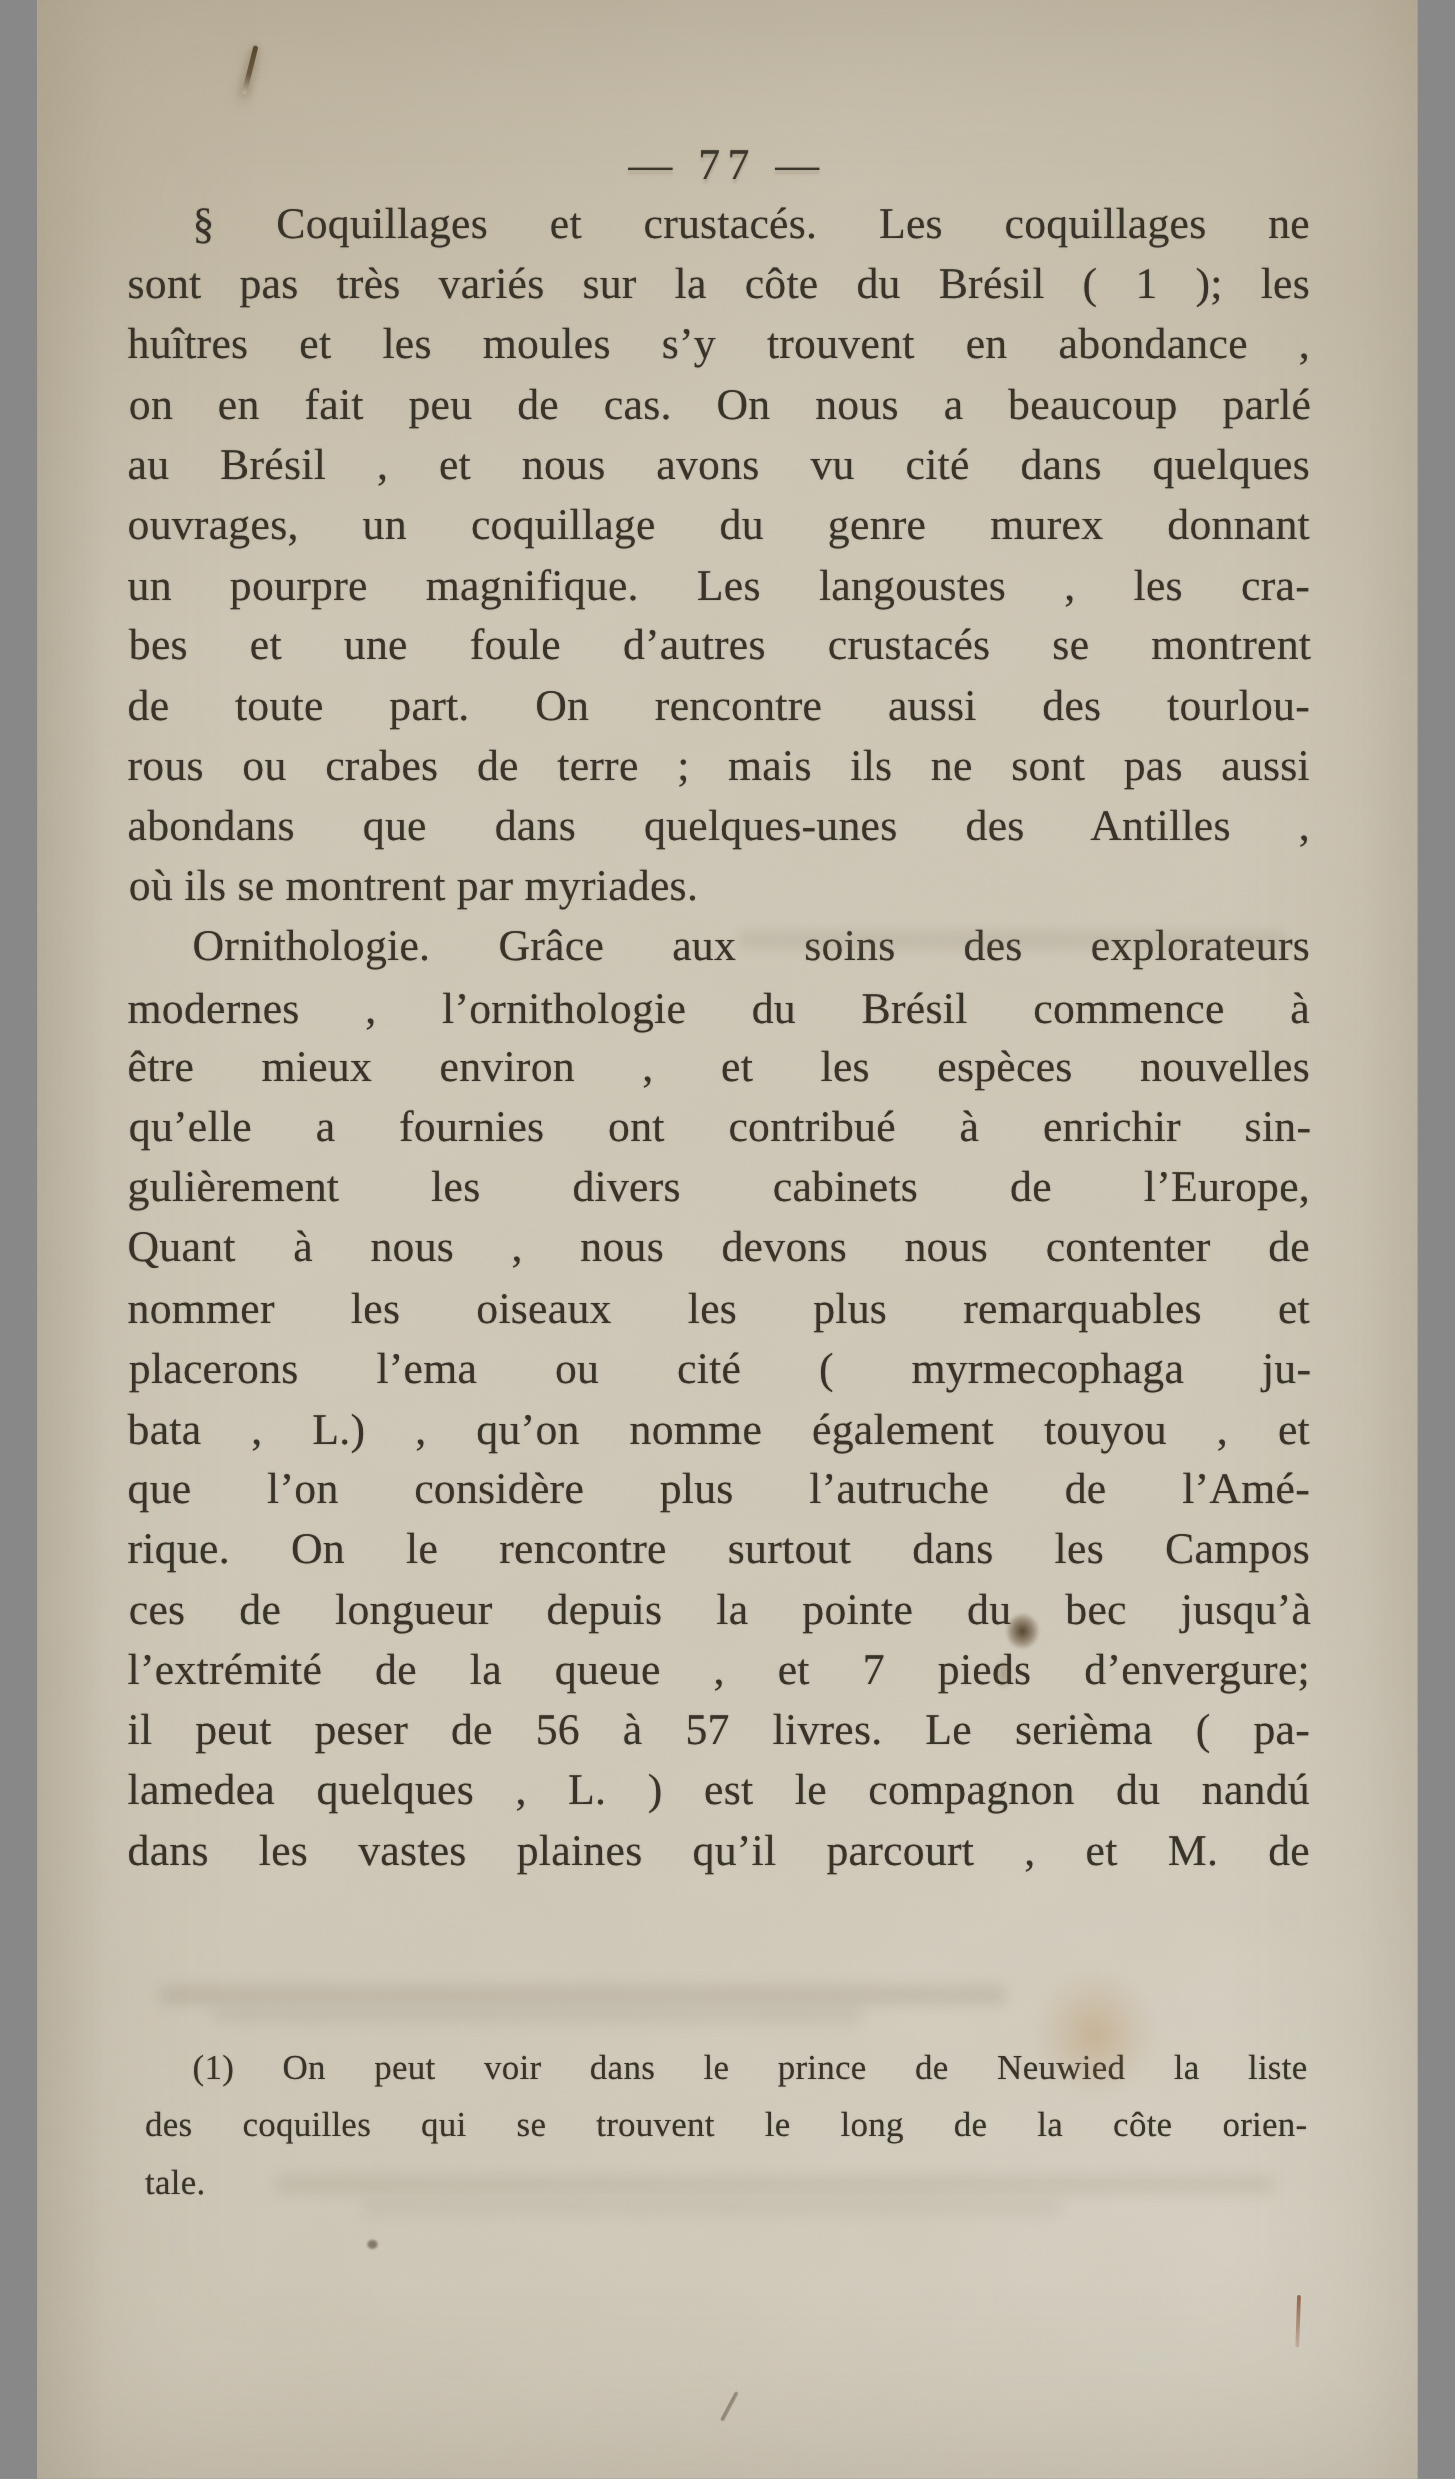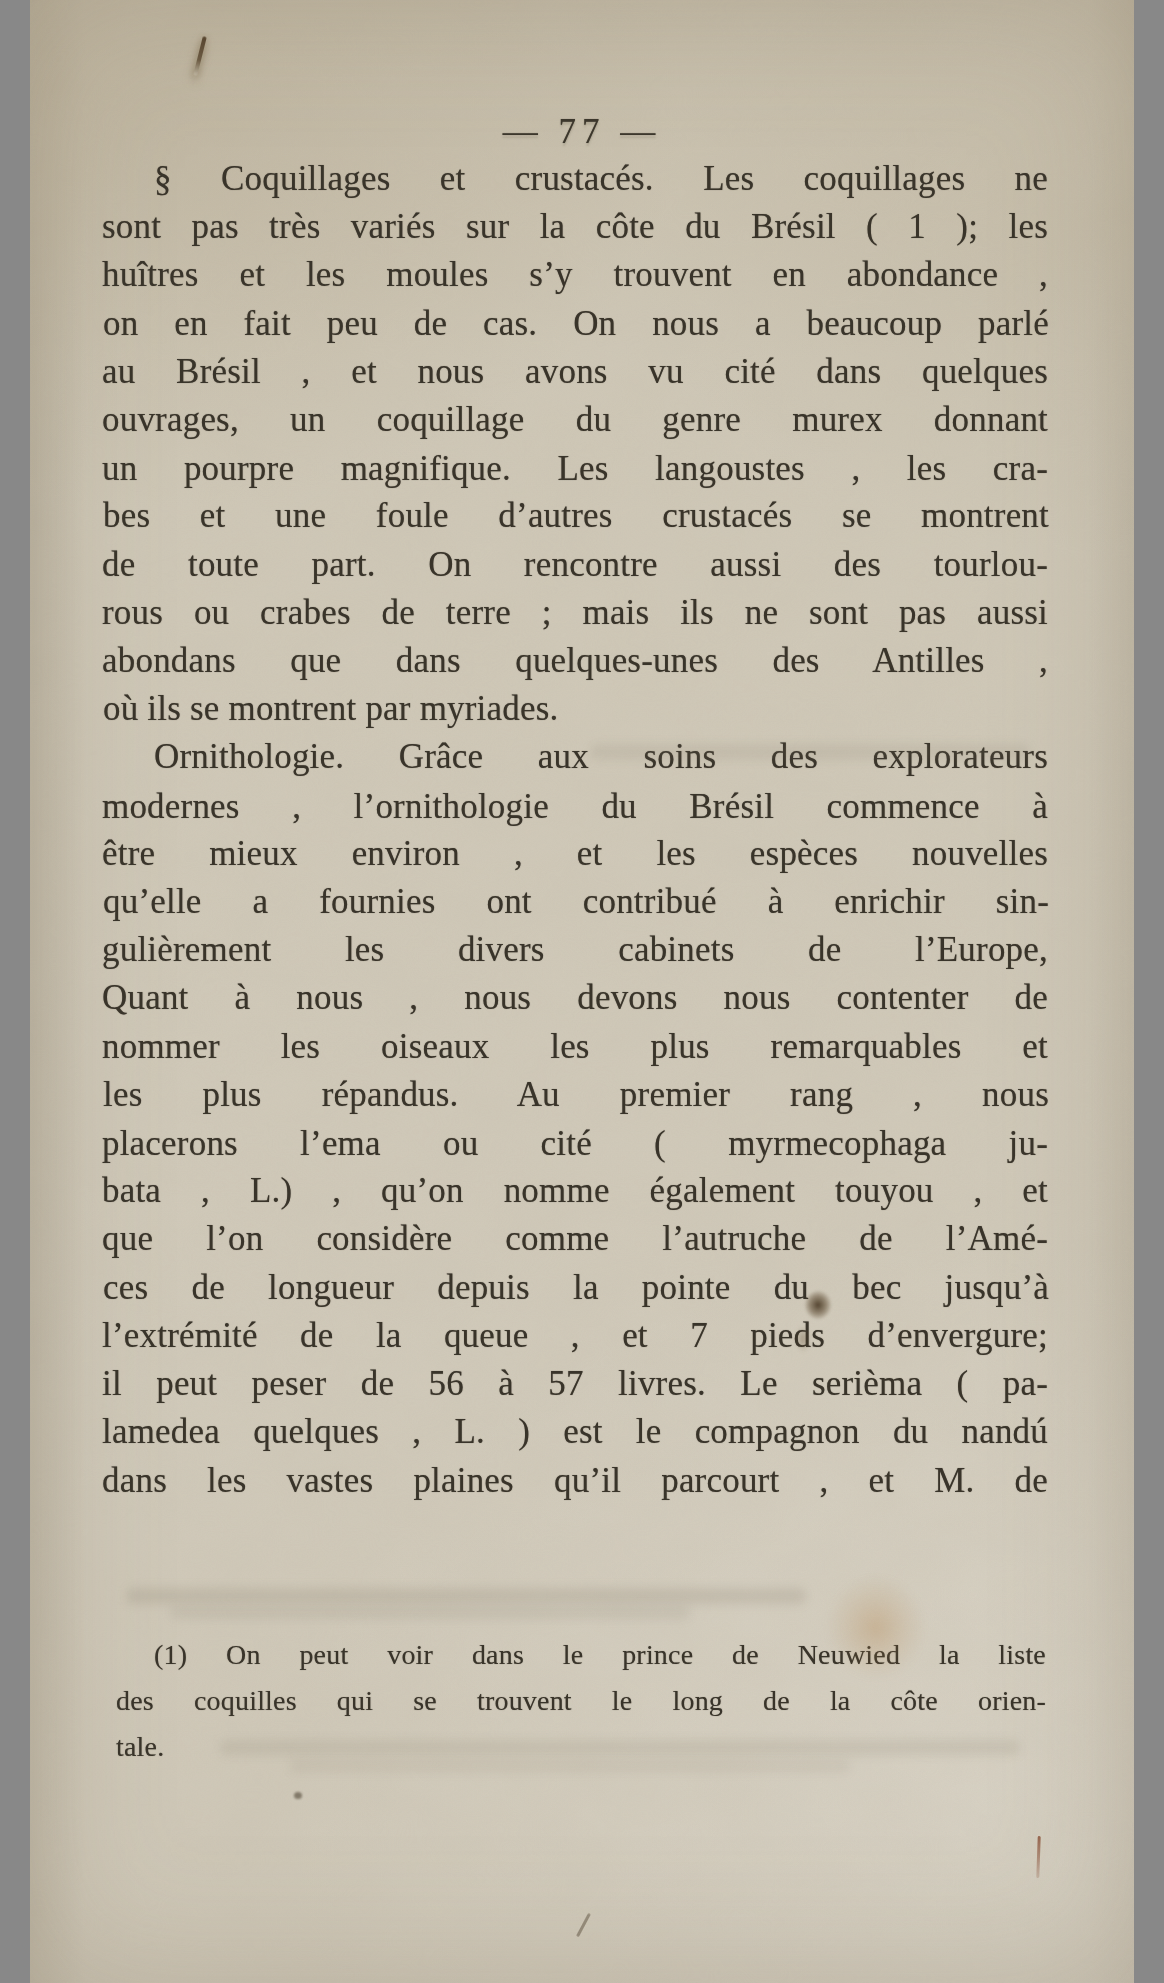--- a/index.html
+++ b/index.html
@@ -139,24 +139,24 @@
       <div class="line"><span>rous ou crabes de terre ; mais ils ne sont pas aussi</span></div>
       <div class="line"><span>abondans que dans quelques-unes des Antilles ,</span></div>
       <div class="line no-just"><span>où ils se montrent par myriades.</span></div>
       <div class="line ind"><span class="it">Ornithologie.</span><span> Grâce aux soins des explorateurs</span></div>
       <div class="line"><span>modernes , l’ornithologie du Brésil commence à</span></div>
       <div class="line"><span>être mieux environ , et les espèces nouvelles</span></div>
       <div class="line"><span>qu’elle a fournies ont contribué à enrichir sin-</span></div>
       <div class="line"><span>gulièrement les divers cabinets de l’Europe,</span></div>
       <div class="line"><span>Quant à nous , nous devons nous contenter de</span></div>
       <div class="line"><span>nommer les oiseaux les plus remarquables et</span></div>
-      <div class="line"><span>les plus répandus. Au premier rang , nous</span></div>
       <div class="line"><span>placerons l’ema ou cité ( </span><span class="it">myrmecophaga ju-</span></div>
       <div class="line"><span class="it">bata</span><span> , L.) , qu’on nomme également touyou , et</span></div>
-      <div class="line"><span>que l’on considère comme l’autruche de l’Amé-</span></div>
+      <div class="line"><span>que l’on considère plus l’autruche de l’Amé-</span></div>
+      <div class="line"><span>rique. On le rencontre surtout dans les Campos</span></div>
       <div class="line"><span>ces de longueur depuis la pointe du bec jusqu’à</span></div>
       <div class="line"><span>l’extrémité de la queue , et 7 pieds d’envergure;</span></div>
       <div class="line"><span>il peut peser de 56 à 57 livres. Le serièma ( </span><span class="it">pa-</span></div>
       <div class="line"><span class="it">lamedea quelques</span><span> , L. ) est le compagnon du nandú</span></div>
       <div class="line"><span>dans les vastes plaines qu’il parcourt , et M. de</span></div>
     </div>
 
   <div id="footnote">
       <div class="line ind"><span>(1) On peut voir dans le prince de Neuwied la liste</span></div>
       <div class="line"><span>des coquilles qui se trouvent le long de la côte orien-</span></div>

